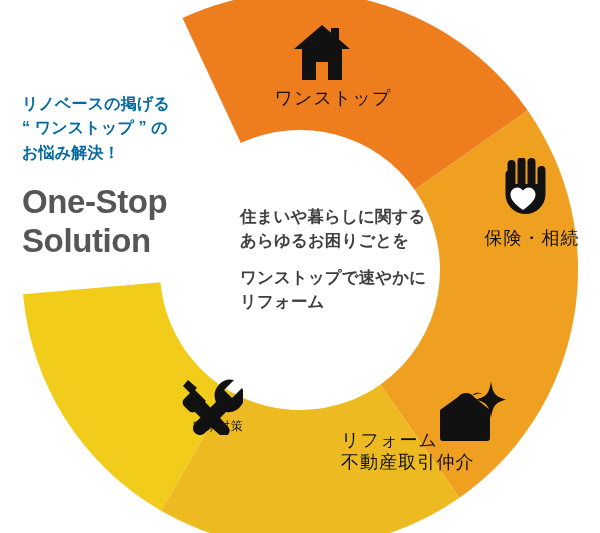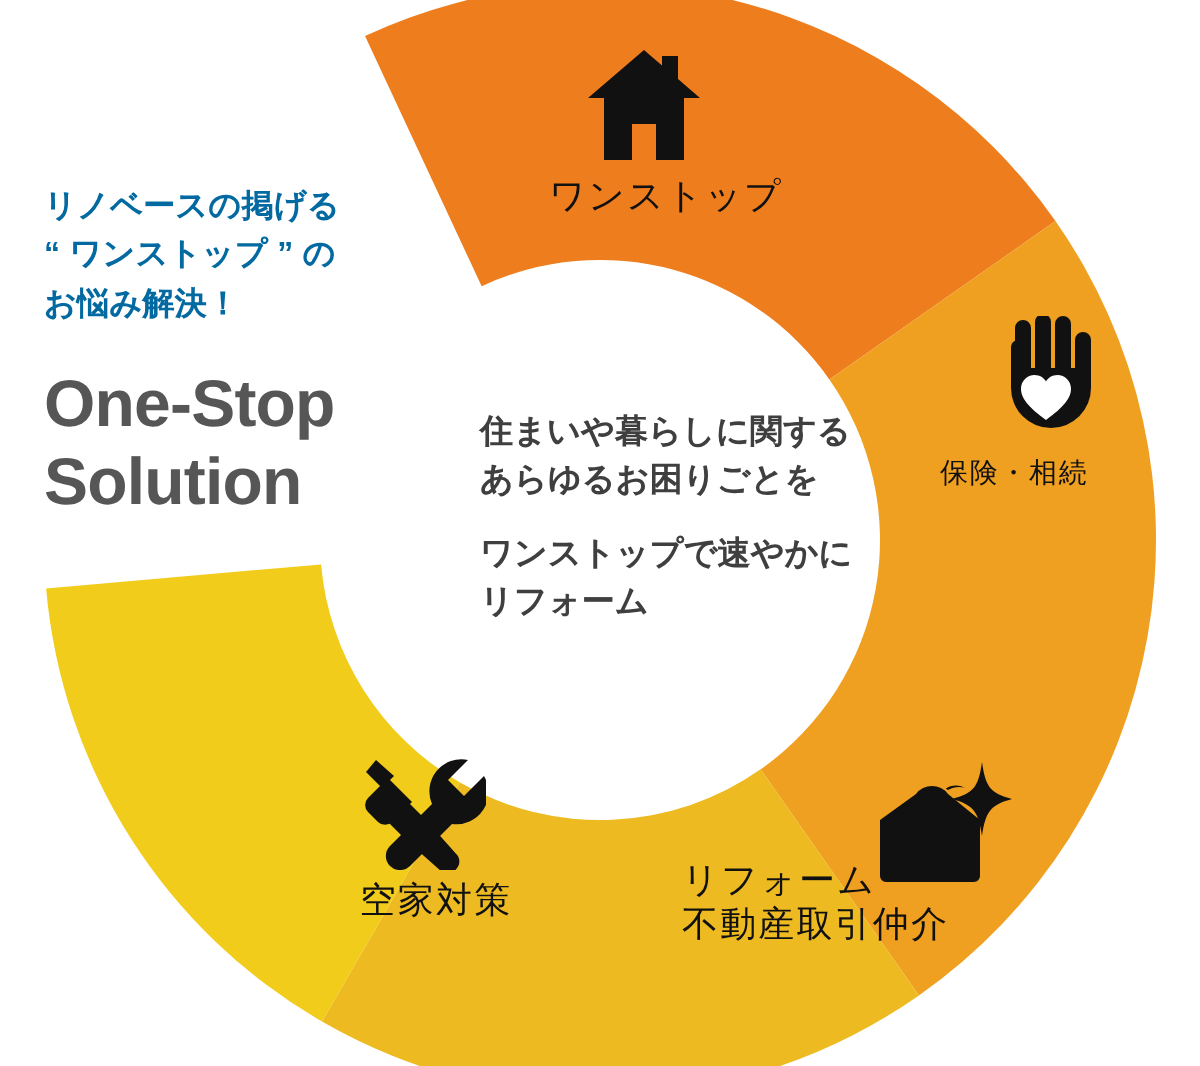--- a/index.html
+++ b/index.html
@@ -47,29 +47,29 @@
     position: absolute;
   }
   .seg-icon svg { display: block; }
 
   
   #icon-house      { left: 291px; top: 24px;  }
   #label-house     { left: 248px; top: 88px;  width: 170px; font-size: 18px; }
 
   
   #icon-hand       { left: 497px; top: 158px; }
-  #label-hand      { left: 470px; top: 228px; width: 124px; font-size: 14px; text-align: left; }
+  #label-hand      { left: 470px; top: 228px; width: 124px; font-size: 18px; text-align: center; }
 
   
   #icon-reform     { left: 434px; top: 381px; }
   #label-reform    { left: 341px; top: 430px; width: 168px; font-size: 18px; text-align: left; }
 
   
   #icon-tools      { left: 177px; top: 377px; }
-  #label-tools     { left: 168px; top: 440px; width: 100px; font-size: 18px; }
+  #label-tools     { left: 168px; top: 419px; width: 100px; font-size: 12px; }
 
   
   #left-copy {
     position: absolute;
     left: 22px;
     top: 92px;
     width: 210px;
   }
   #lead-copy {
     color: #0369a1;

